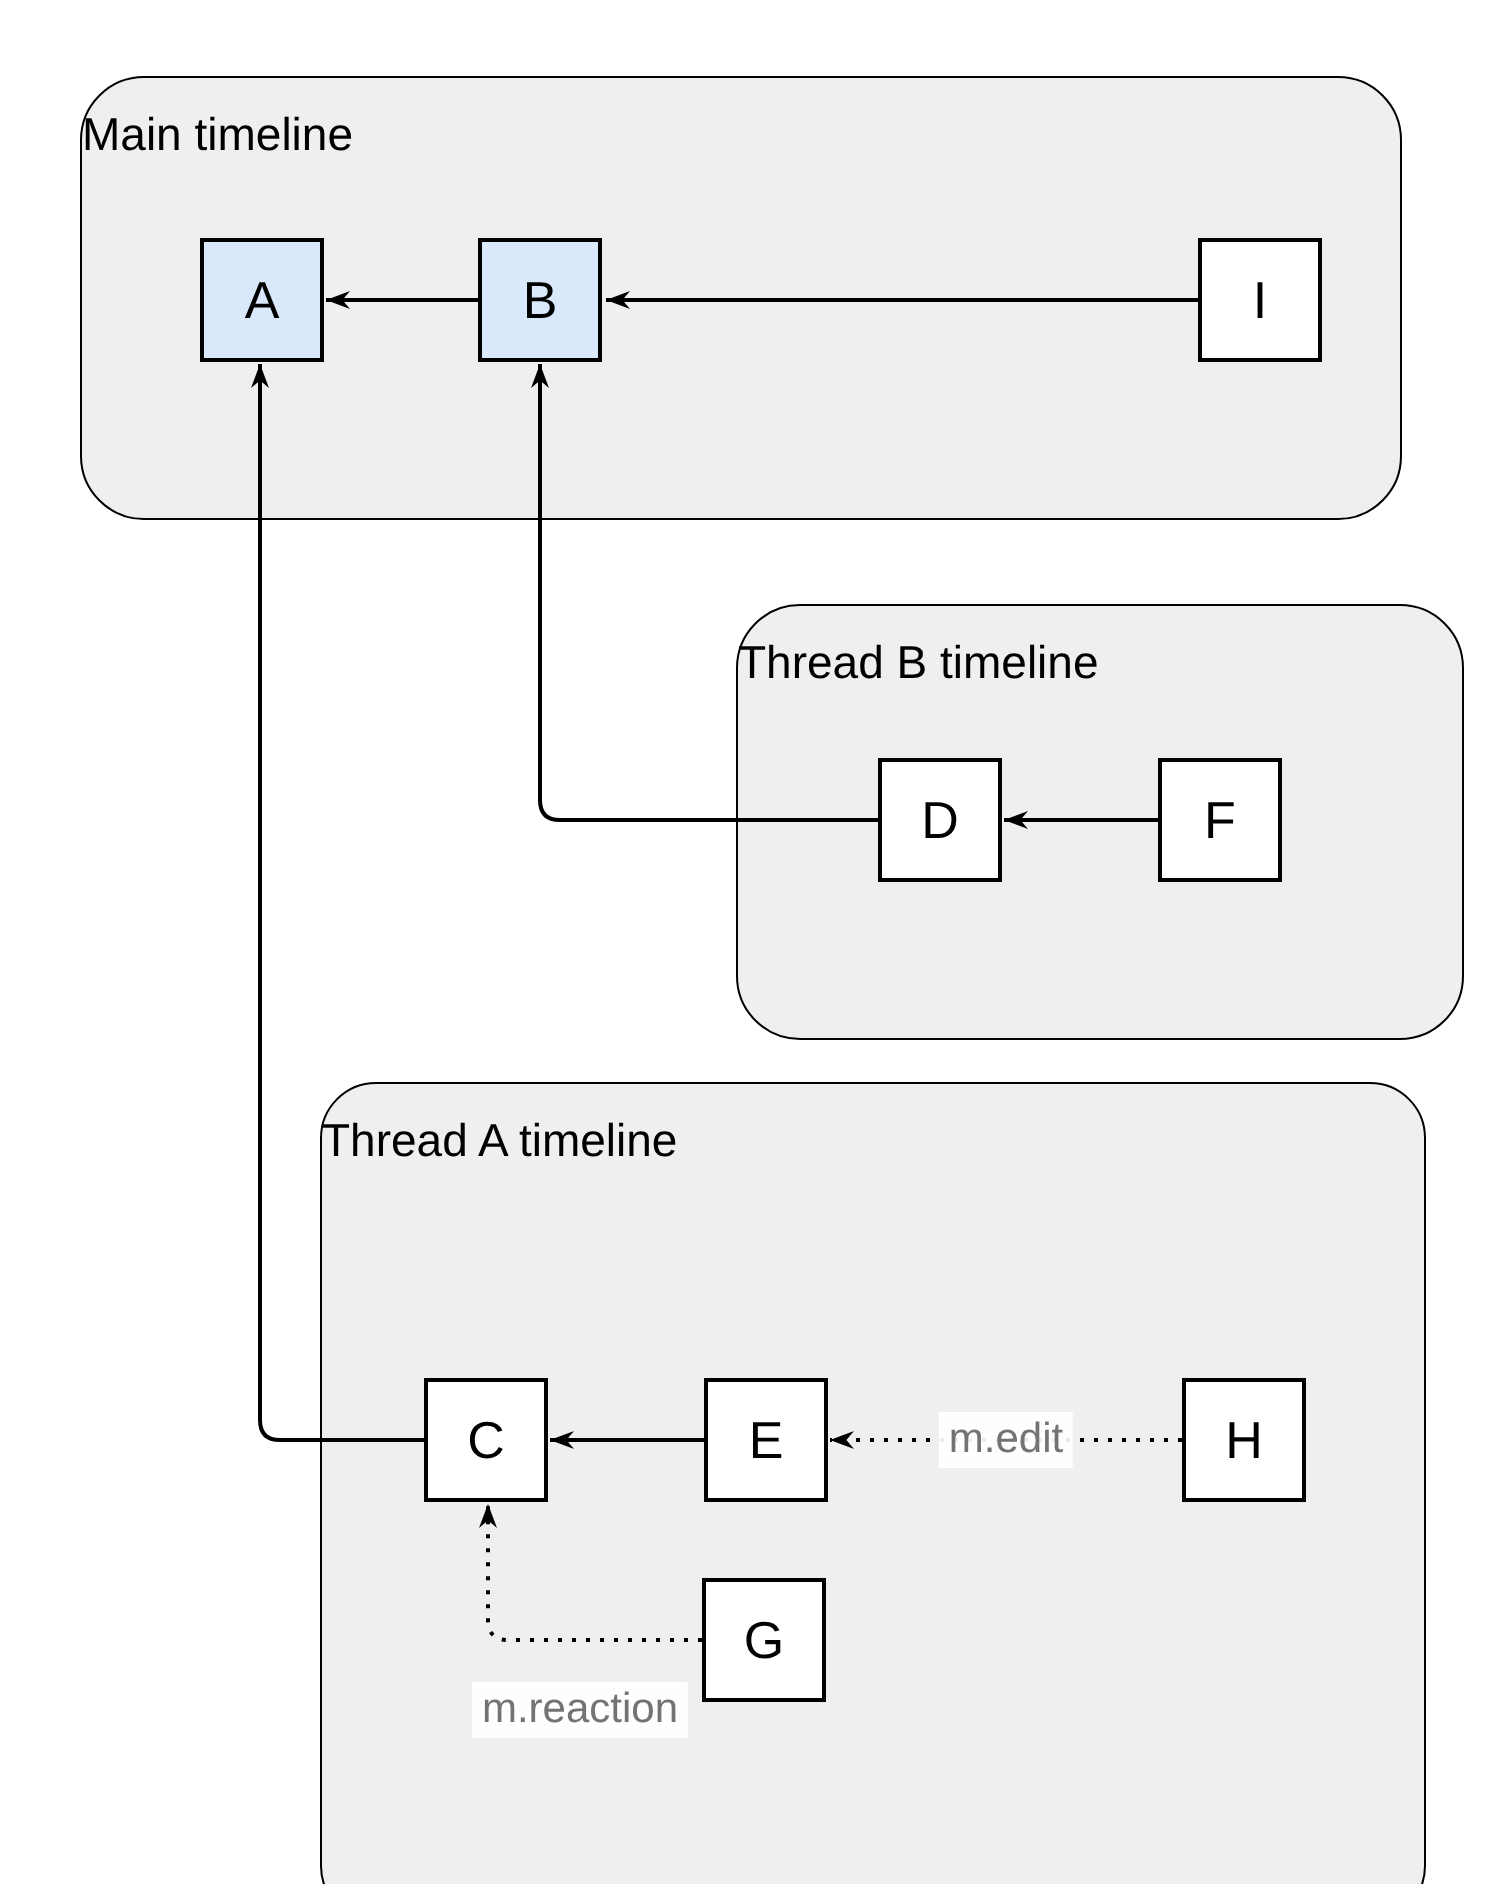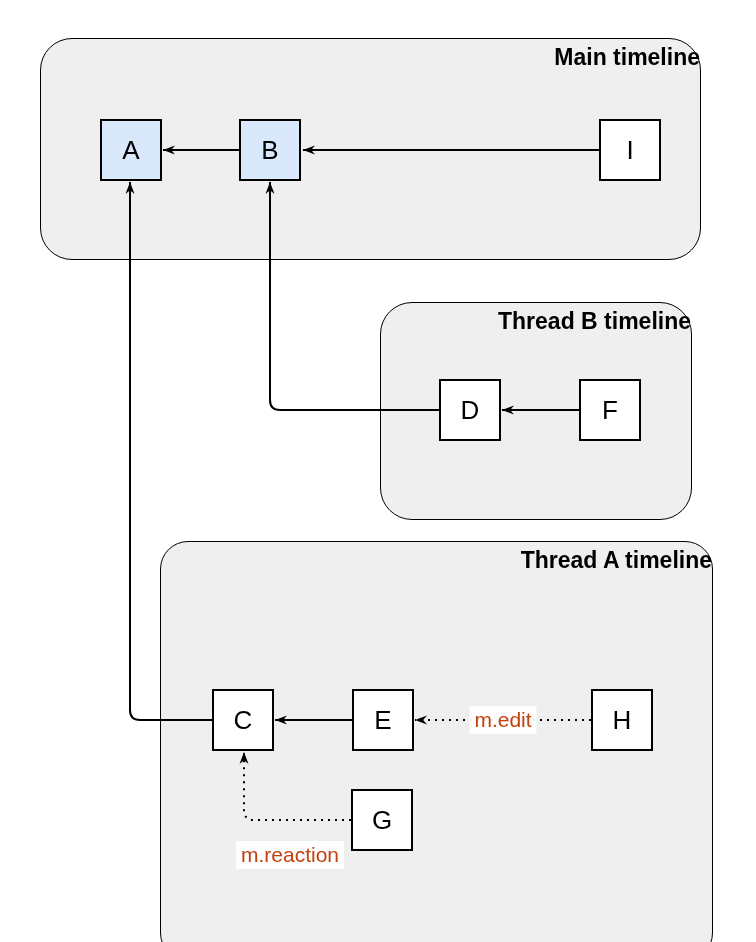--- a/index.html
+++ b/index.html
@@ -12,26 +12,26 @@
     overflow: hidden;
   }
   .group {
     position: absolute;
     background: #efefef;
     border: 1.5px solid #000000;
     box-sizing: border-box;
     z-index: 1;
   }
   .group-main   { left: 40px;  top: 38px;  width: 661px; height: 222px; border-radius: 32px; }
-  .group-threadb{ left: 380px; top: 302px; width: 312px; height: 218px; border-radius: 32px; }
+  .group-threadb{ left: 368px; top: 302px; width: 364px; height: 218px; border-radius: 32px; }
   .group-threada{ left: 160px; top: 541px; width: 553px; height: 420px; border-radius: 28px; }
   .group-title {
-    text-align: right;
-    margin-top: 5px;
-    font-weight: bold;
+    text-align: left;
+    margin-top: 15px;
+    font-weight: normal;
     font-size: 23px;
     color: #000000;
   }
   .edges {
     position: absolute;
     left: 0; top: 0;
     width: 756px; height: 942px;
     z-index: 2;
   }
   .edge { stroke: #000000; stroke-width: 2; fill: none; }
@@ -57,21 +57,21 @@
   .node-f { left: 579px; top: 379px; }
   .node-c { left: 212px; top: 689px; }
   .node-e { left: 352px; top: 689px; }
   .node-h { left: 591px; top: 689px; }
   .node-g { left: 351px; top: 789px; }
   .edge-label {
     position: absolute;
     z-index: 4;
     background: rgba(255,255,255,0.92);
     font-size: 21px;
-    color: #c2410c;
+    color: #737373;
     padding: 2px 5px;
     white-space: nowrap;
     transform: translate(-50%, -50%);
   }
   .label-edit     { left: 503px; top: 720px; }
   .label-reaction { left: 276px; top: 855px; margin-left: 14px; }
 </style>
 </head>
 <body>
 

